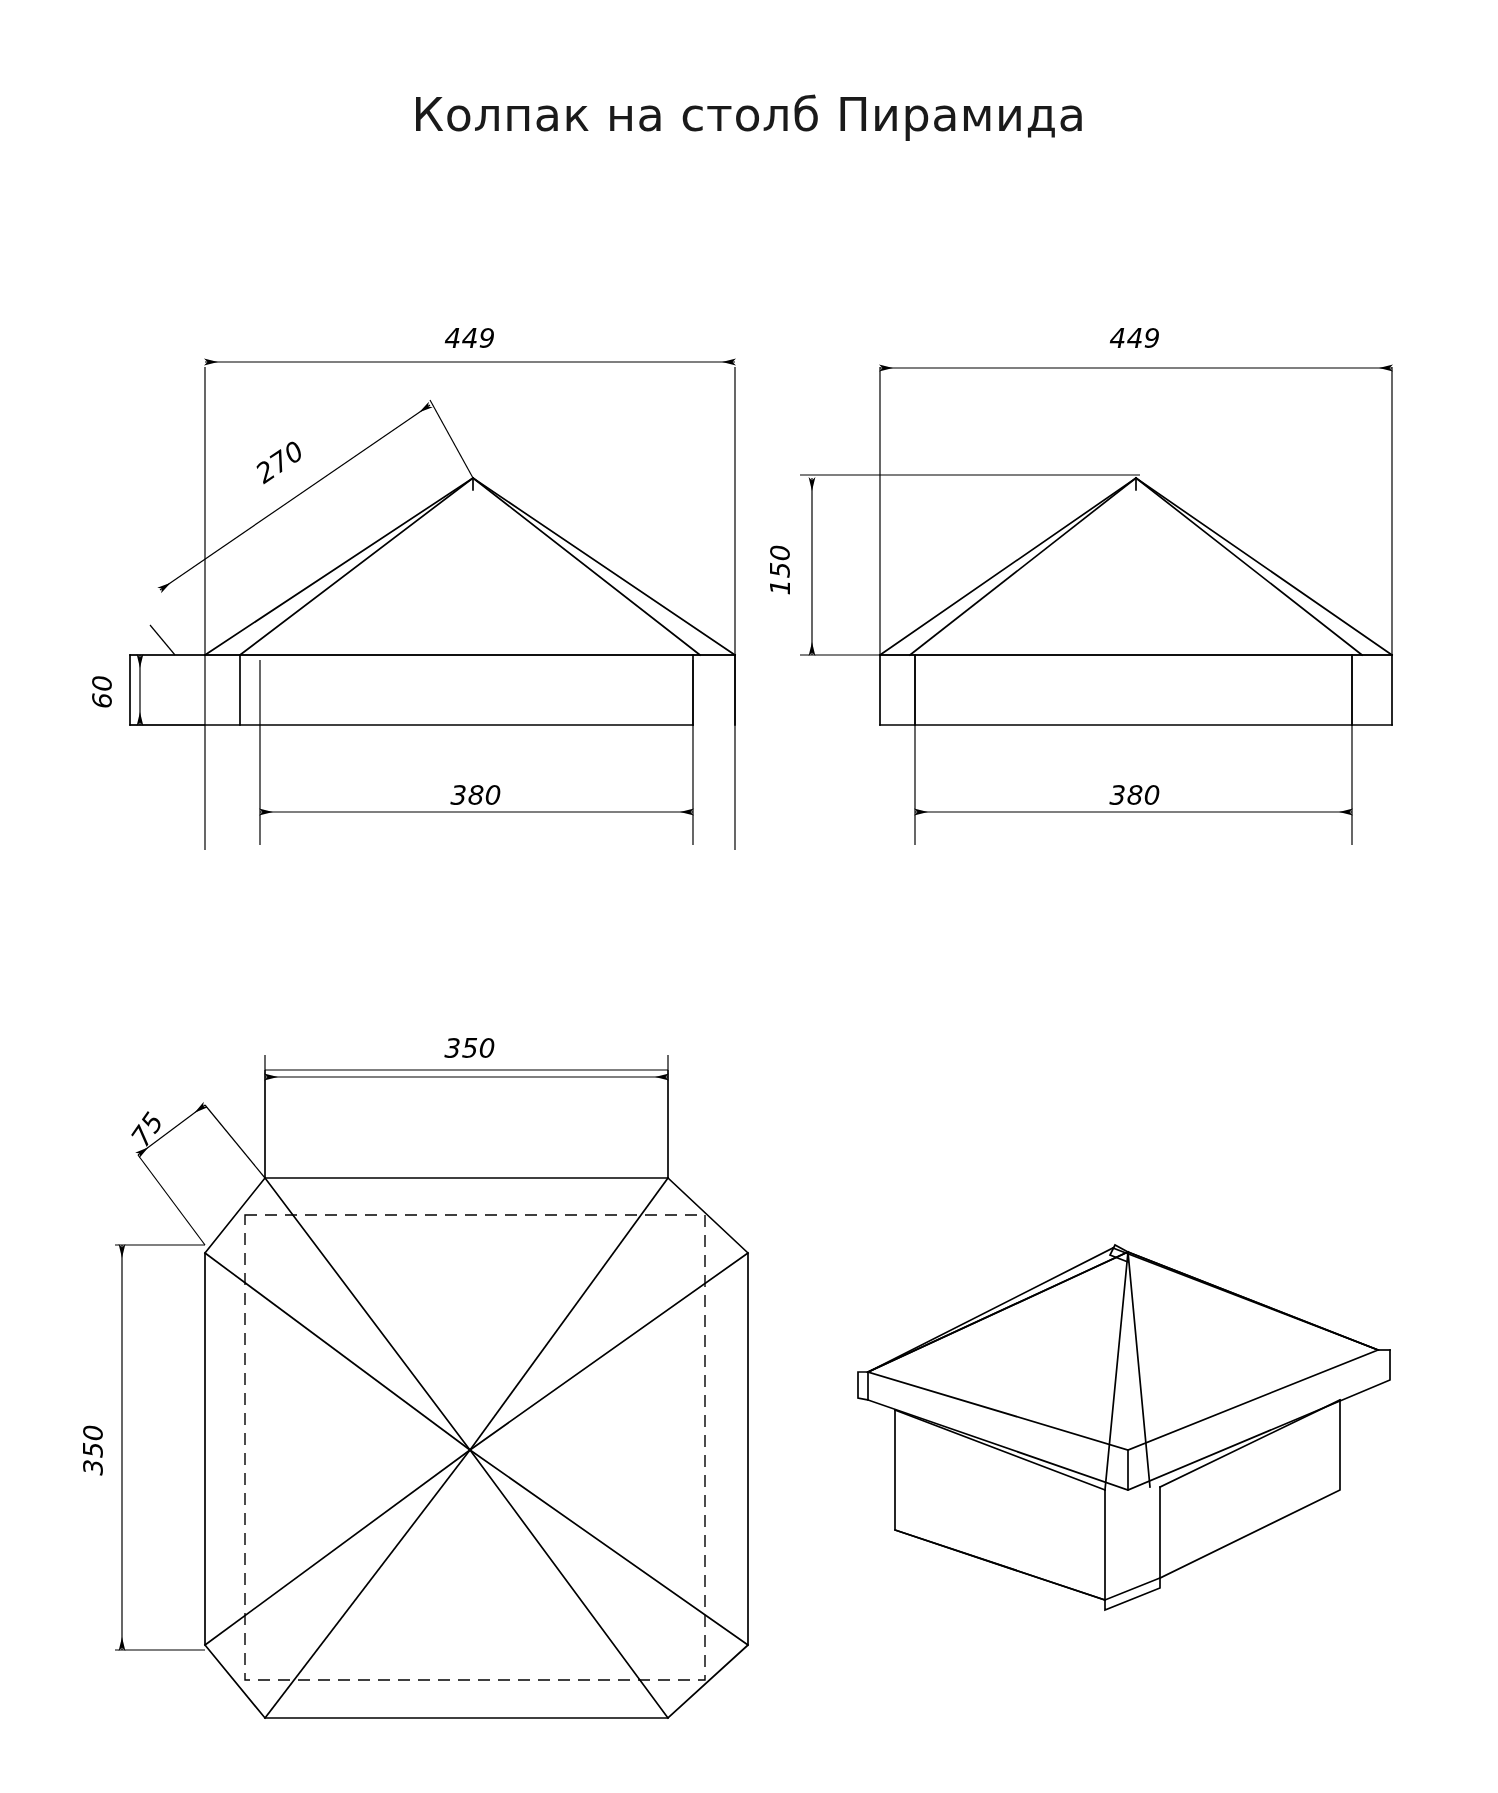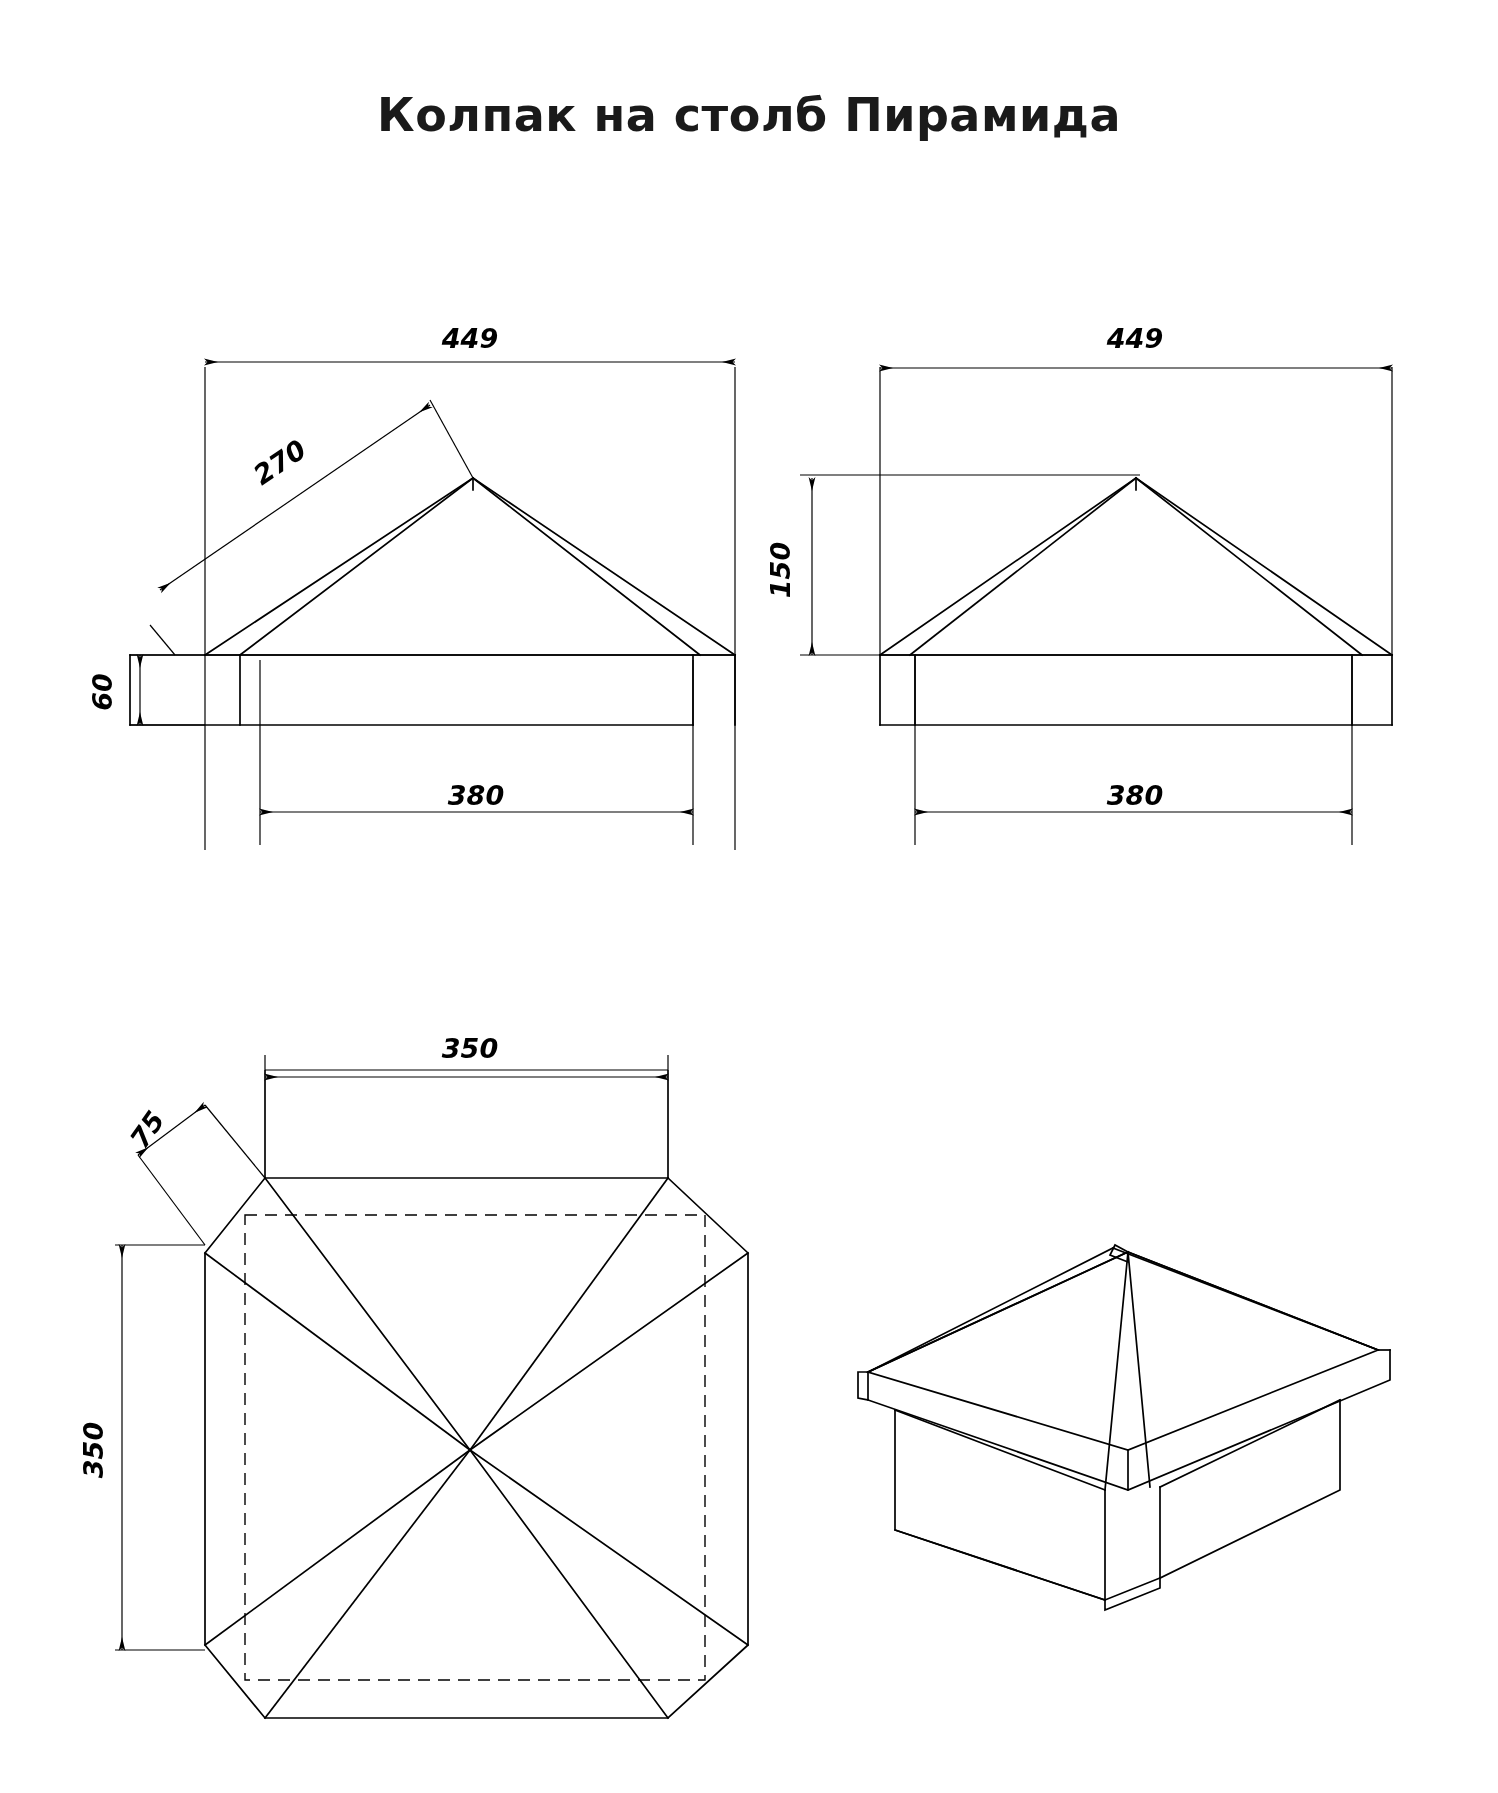--- a/index.html
+++ b/index.html
@@ -13,21 +13,20 @@
     font-family: "Liberation Sans", sans-serif;
     color: #000000;
     position: relative;
     overflow: hidden;
   }
   #sheet {
     position: absolute;
     left: 0; top: 0;
     width: 1304px;
     height: 1793px;
-    font-weight: bold;
   }
   .title {
     position: absolute;
     left: 0;
     top: 88px;
     width: 1498px;
     text-align: center;
     font-size: 46px;
     font-family: "DejaVu Sans", sans-serif;
     letter-spacing: 0.5px;

